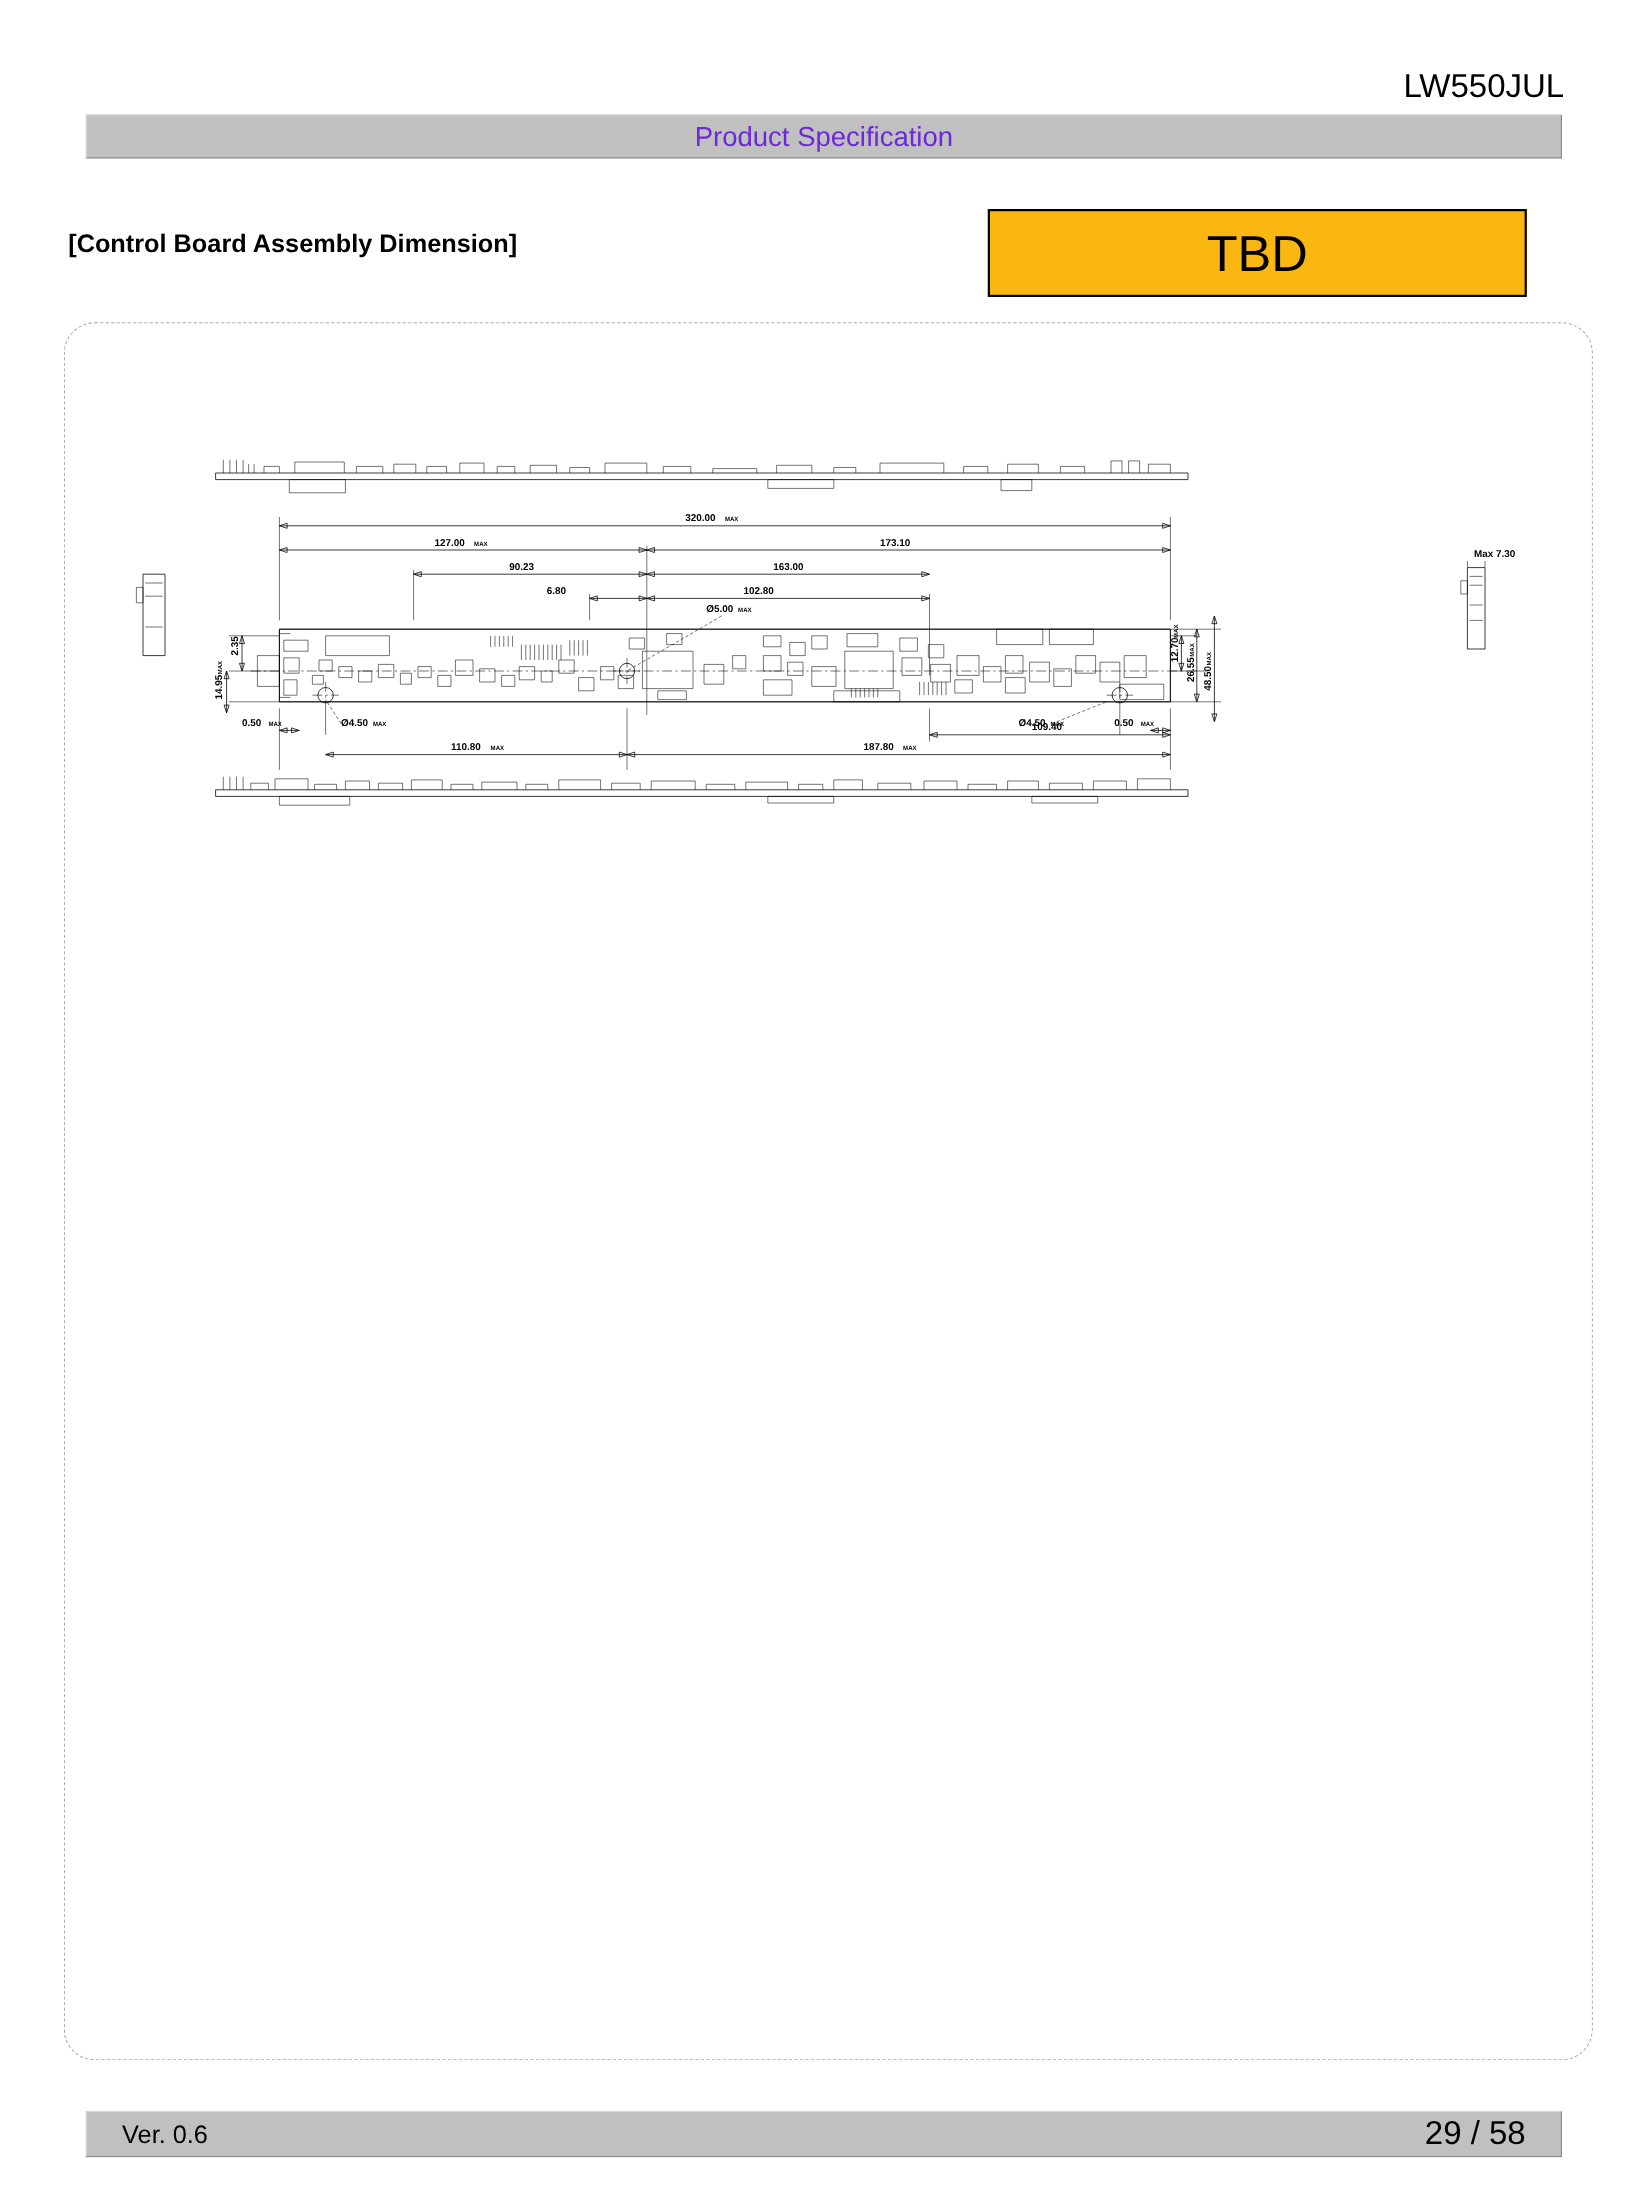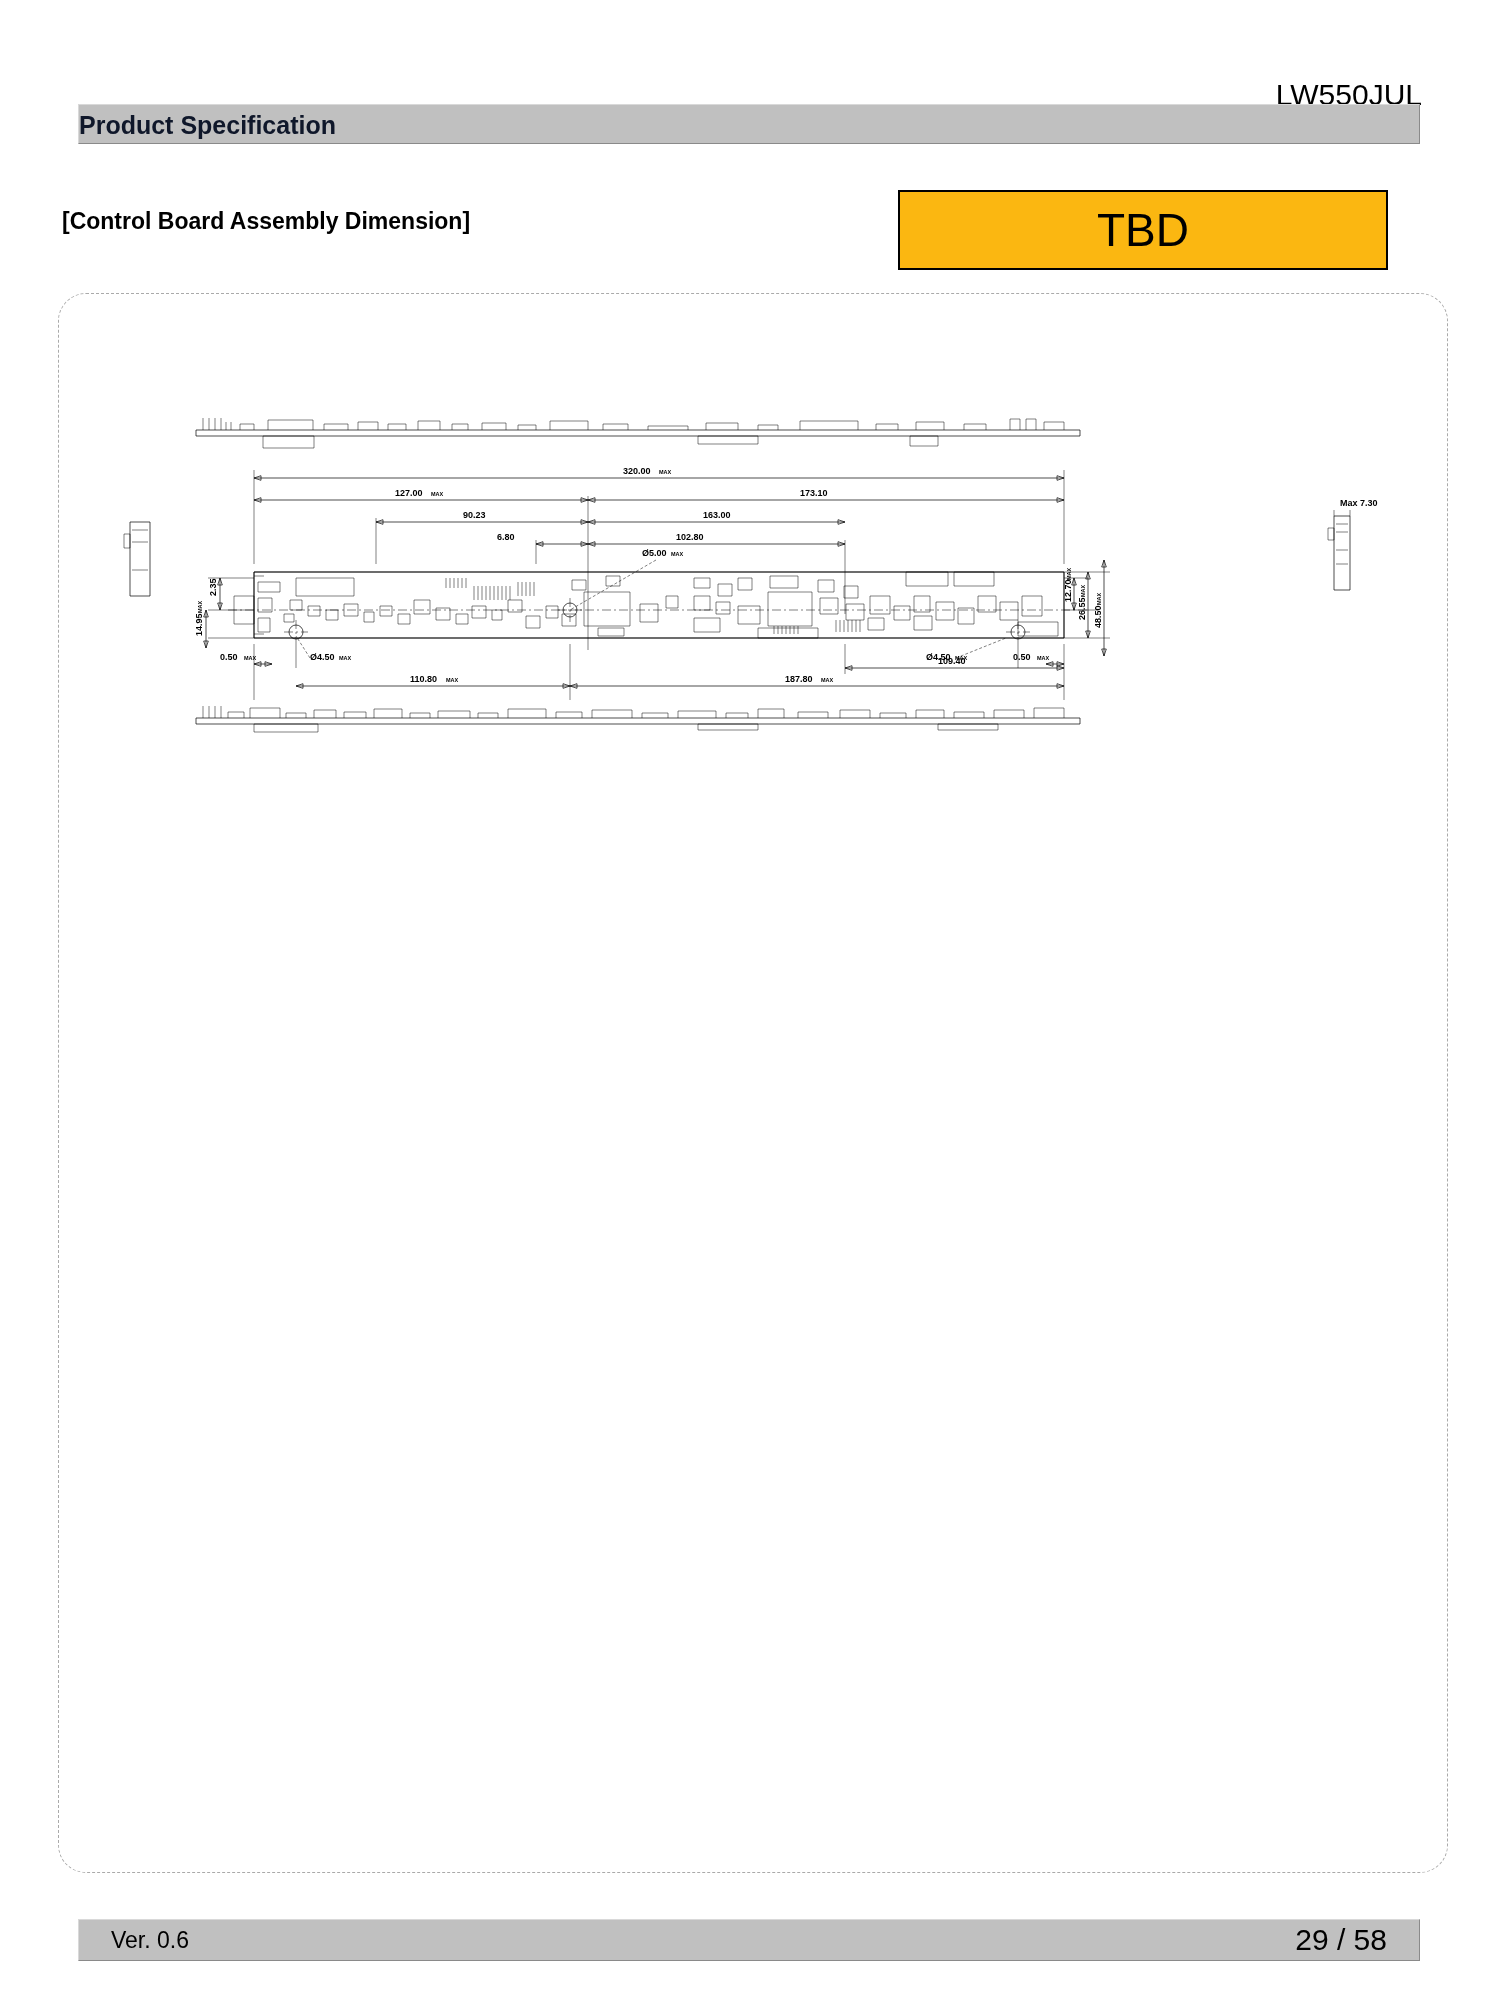--- a/index.html
+++ b/index.html
@@ -24,45 +24,43 @@
 
   
   .model-code {
     position: absolute;
     right: 78px;
     top: 62px;
     font-size: 30px;
     color: #000;
     letter-spacing: 0px;
     font-family: "Liberation Sans", sans-serif;
-    margin-top: 16px;
   }
   .spec-banner {
     position: absolute;
     left: 78px;
     top: 104px;
     width: 1342px;
     height: 40px;
     background: #c0c0c0;
     border-top: 1px solid #d9d9d9;
     border-left: 1px solid #d9d9d9;
     border-right: 1px solid #8a8a8a;
     border-bottom: 1px solid #8a8a8a;
     box-sizing: border-box;
   }
   .spec-banner-text {
     position: absolute;
     left: 0; top: 0;
     width: 100%;
     height: 40px;
     line-height: 40px;
-    text-align: left;
+    text-align: center;
     font-size: 25px;
-    color: #0f172a;
-    font-weight: bold;
+    color: #6d28d9;
   }
   .section-title {
     position: absolute;
     left: 62px;
     top: 208px;
     font-size: 23px;
     font-weight: bold;
     color: #000;
   }
   .tbd-box {

